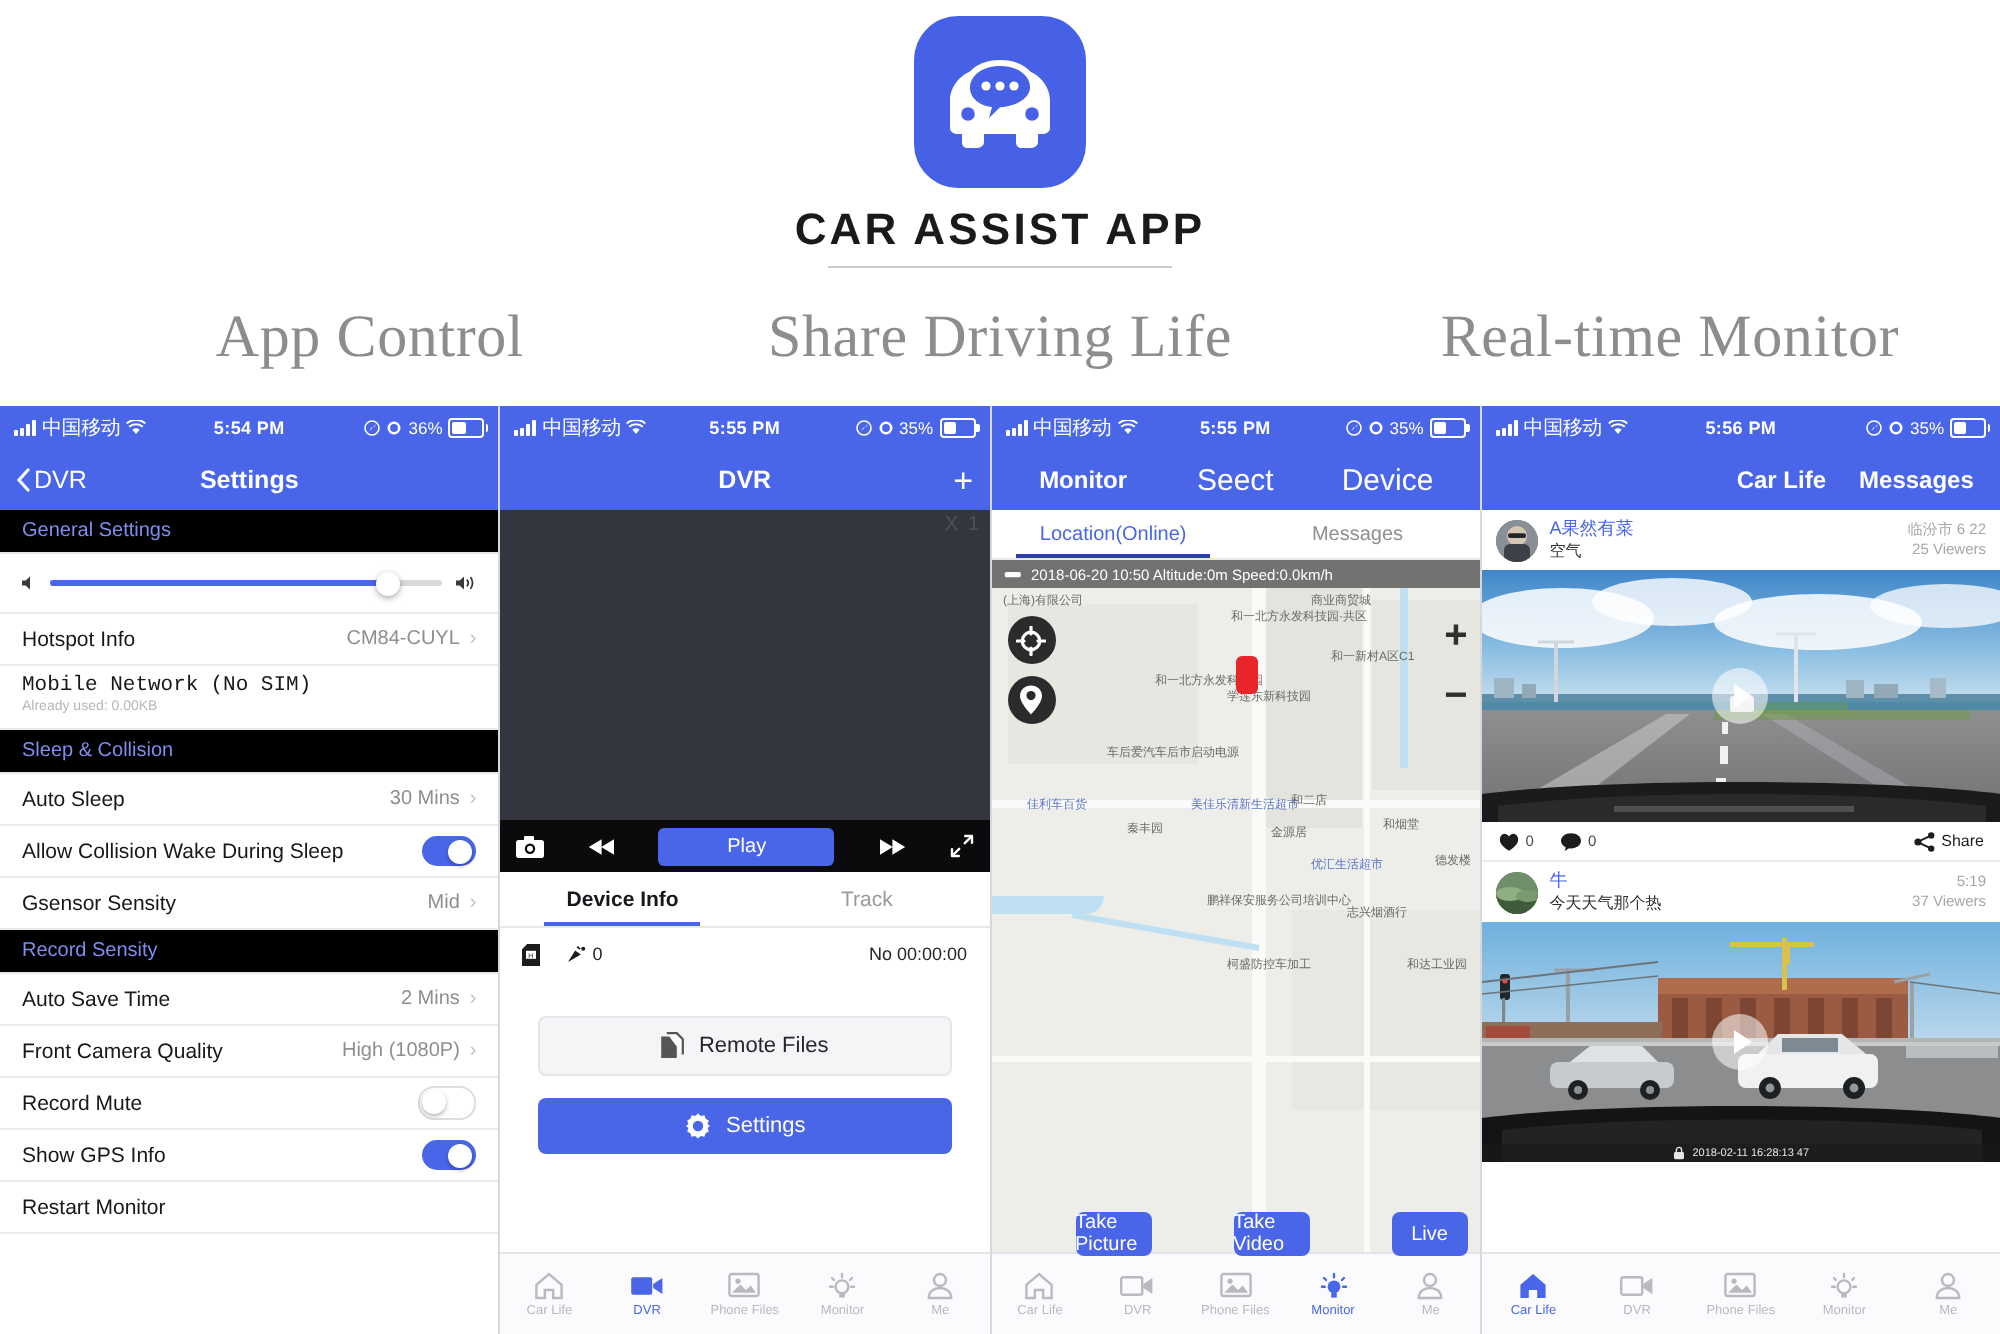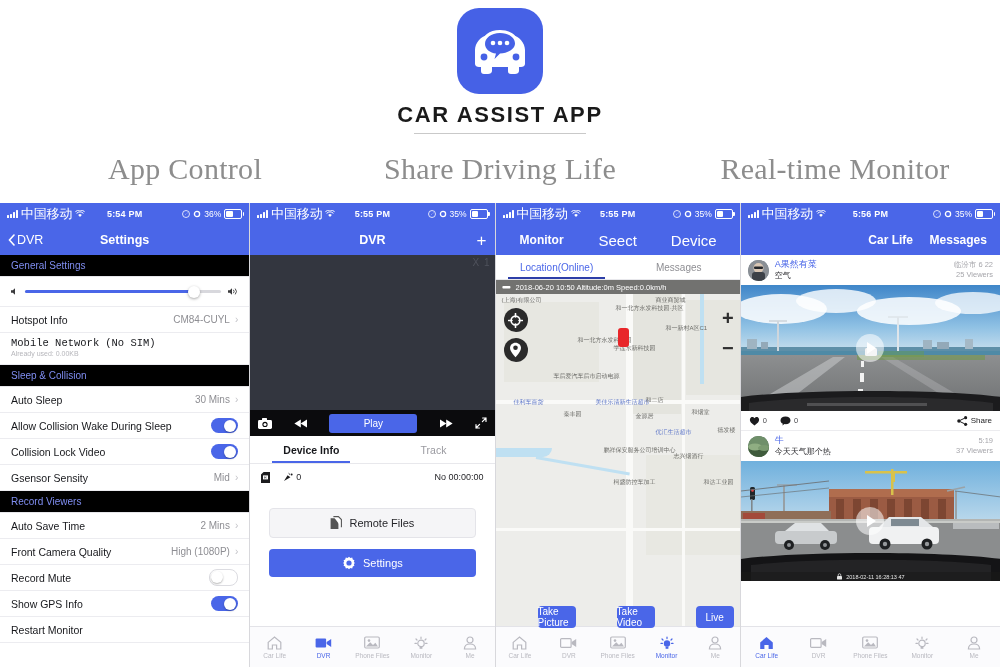--- a/index.html
+++ b/index.html
@@ -36,21 +36,21 @@
   
   .statusbar{height:22px;background:#4a66e8;display:flex;align-items:center;
     padding:0 7px;color:#fff;font-size:8.5px;box-sizing:border-box;}
   .sb-left{display:flex;align-items:center;gap:3px;flex:1;}
   .sb-mid{font-size:9px;font-weight:700;letter-spacing:.2px;}
   .sb-right{display:flex;align-items:center;gap:3px;flex:1;justify-content:flex-end;font-size:8.5px;}
   .bars{display:flex;align-items:flex-end;gap:1px;height:8px;}
   .bars i{display:block;width:2px;background:#fff;border-radius:.5px;}
   .bars i:nth-child(1){height:3px}.bars i:nth-child(2){height:4.5px}
   .bars i:nth-child(3){height:6px}.bars i:nth-child(4){height:8px}
-  .carrier{font-size:13px;letter-spacing:-.2px;}
+  .carrier{font-size:10px;letter-spacing:-.2px;}
   .batt{width:16px;height:8px;border:1px solid #fff;border-radius:2px;position:relative;}
   .batt::after{content:"";position:absolute;right:-3px;top:2px;width:1.5px;height:4px;background:#fff;border-radius:0 1px 1px 0;}
   .batt span{position:absolute;left:1px;top:1px;bottom:1px;width:40%;background:#fff;border-radius:1px;display:block;}
 
   
   .navbar{height:30px;background:#4a66e8;color:#fff;display:flex;align-items:center;
     padding:0 8px;box-sizing:border-box;font-size:12px;position:relative;}
   .nav-back{display:flex;align-items:center;gap:2px;font-size:12.5px;}
   .nav-title{position:absolute;left:0;right:0;text-align:center;font-size:12.5px;font-weight:700;pointer-events:none;}
   .nav-right{margin-left:auto;font-size:17px;line-height:1;}
@@ -280,32 +280,26 @@
         <span class="val">30 Mins</span>
         <span class="chev">›</span>
       </div>
       <div class="srow">
         <span class="lab">Allow Collision Wake During Sleep</span>
         <span class="toggle">
             <i></i>
           </span>
       </div>
       <div class="srow">
-        <span class="lab">Collision Lock Video</span>
-        <span class="toggle">
-            <i></i>
-          </span>
-      </div>
-      <div class="srow">
         <span class="lab">Gsensor Sensity</span>
         <span class="val">Mid</span>
         <span class="chev">›</span>
       </div>
 
-      <div class="sec-head">Record Viewers</div>
+      <div class="sec-head">Record Sensity</div>
 
       <div class="srow">
         <span class="lab">Auto Save Time</span>
         <span class="val">2 Mins</span>
         <span class="chev">›</span>
       </div>
       <div class="srow">
         <span class="lab">Front Camera Quality</span>
         <span class="val">High (1080P)</span>
         <span class="chev">›</span>

